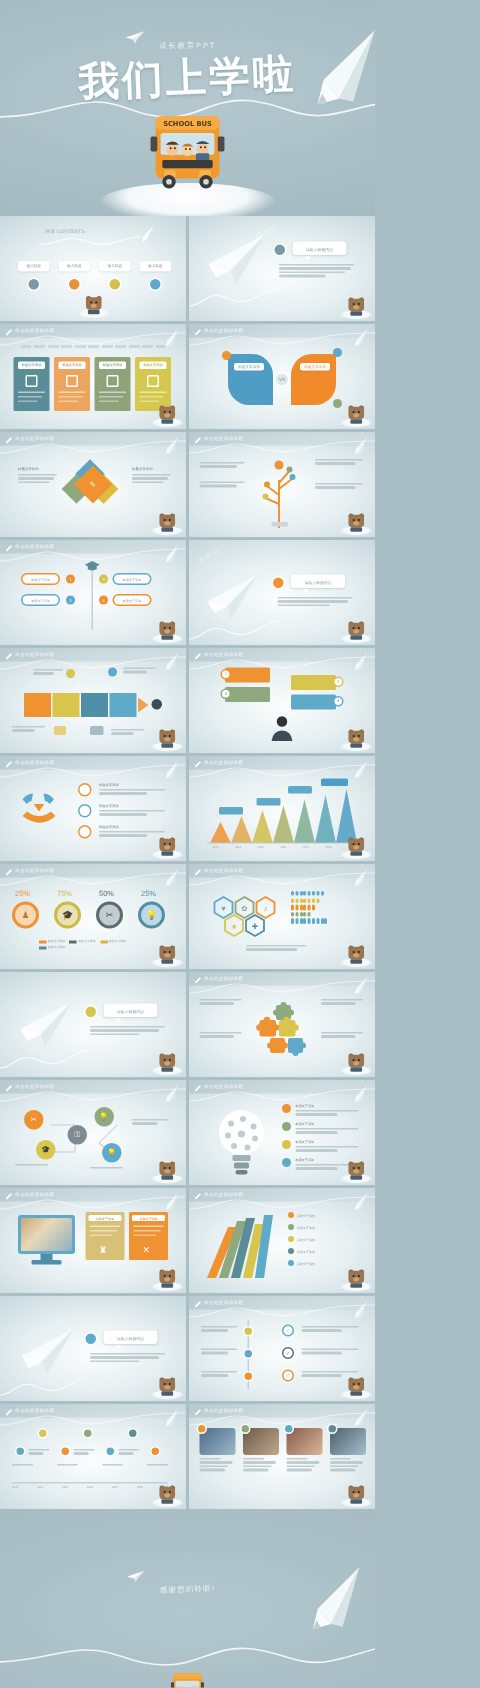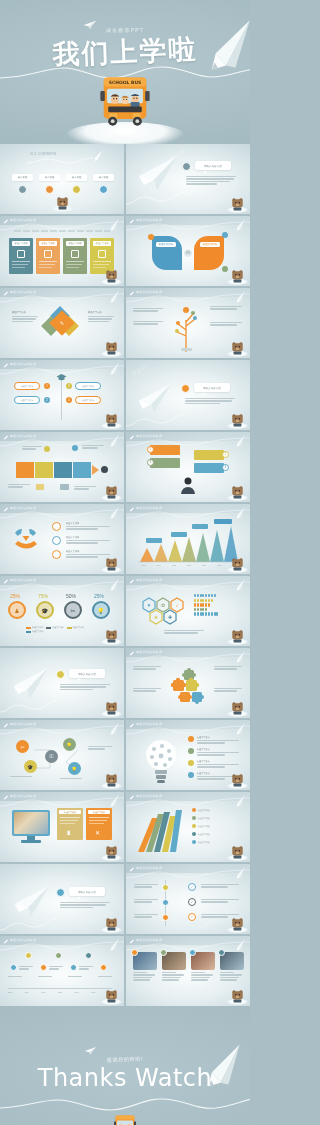--- a/index.html
+++ b/index.html
@@ -1347,21 +1347,20 @@
       <path d="M38 2 L2 14 L16 18 Z" fill="#ffffff" opacity=".95"></path>
       <path d="M16 18 L20 26 L24 18 L38 2 Z" fill="#e6eef0" opacity=".9"></path>
     </svg>
     <svg class="final-pencil" viewBox="0 0 120 120">
       <path d="M110 6 L46 70 L66 94 Z" fill="#f7fbfc" opacity=".96"></path>
       <path d="M110 6 L66 94 L84 98 Z" fill="#dde8ea" opacity=".92"></path>
       <path d="M46 70 L66 94 L38 102 Z" fill="#ffffff" opacity=".95"></path>
       <path d="M38 102 L50 98 L44 88 Z" fill="#b9c9ce" opacity=".9"></path>
     </svg>
     <div class="final-sub">感谢您的聆听!</div>
-    <div class="final-title">Thanks Watch</div>
     <svg class="final-wave" viewBox="0 0 250 22" preserveAspectRatio="none">
       <path d="M-4 14 C24 14 38 6 58 6 C78 6 88 16 110 16 C132 16 142 4 164 5 C186 6 196 16 216 14 C232 12 244 6 256 4" fill="none" stroke="#ffffff" stroke-width="1.1" opacity=".85"></path>
     </svg>
 
     <div class="final-bus">
       <svg viewBox="0 0 100 96" width="26" height="24">
         <rect x="12" y="6" width="76" height="74" rx="8" fill="#f2992e"></rect>
         <rect x="12" y="6" width="76" height="16" rx="6" fill="#f6ab44"></rect>
         <rect x="18" y="26" width="64" height="26" rx="3" fill="#cfe3ea"></rect>
         <circle cx="32" cy="46" r="7" fill="#f3c79a"></circle>

